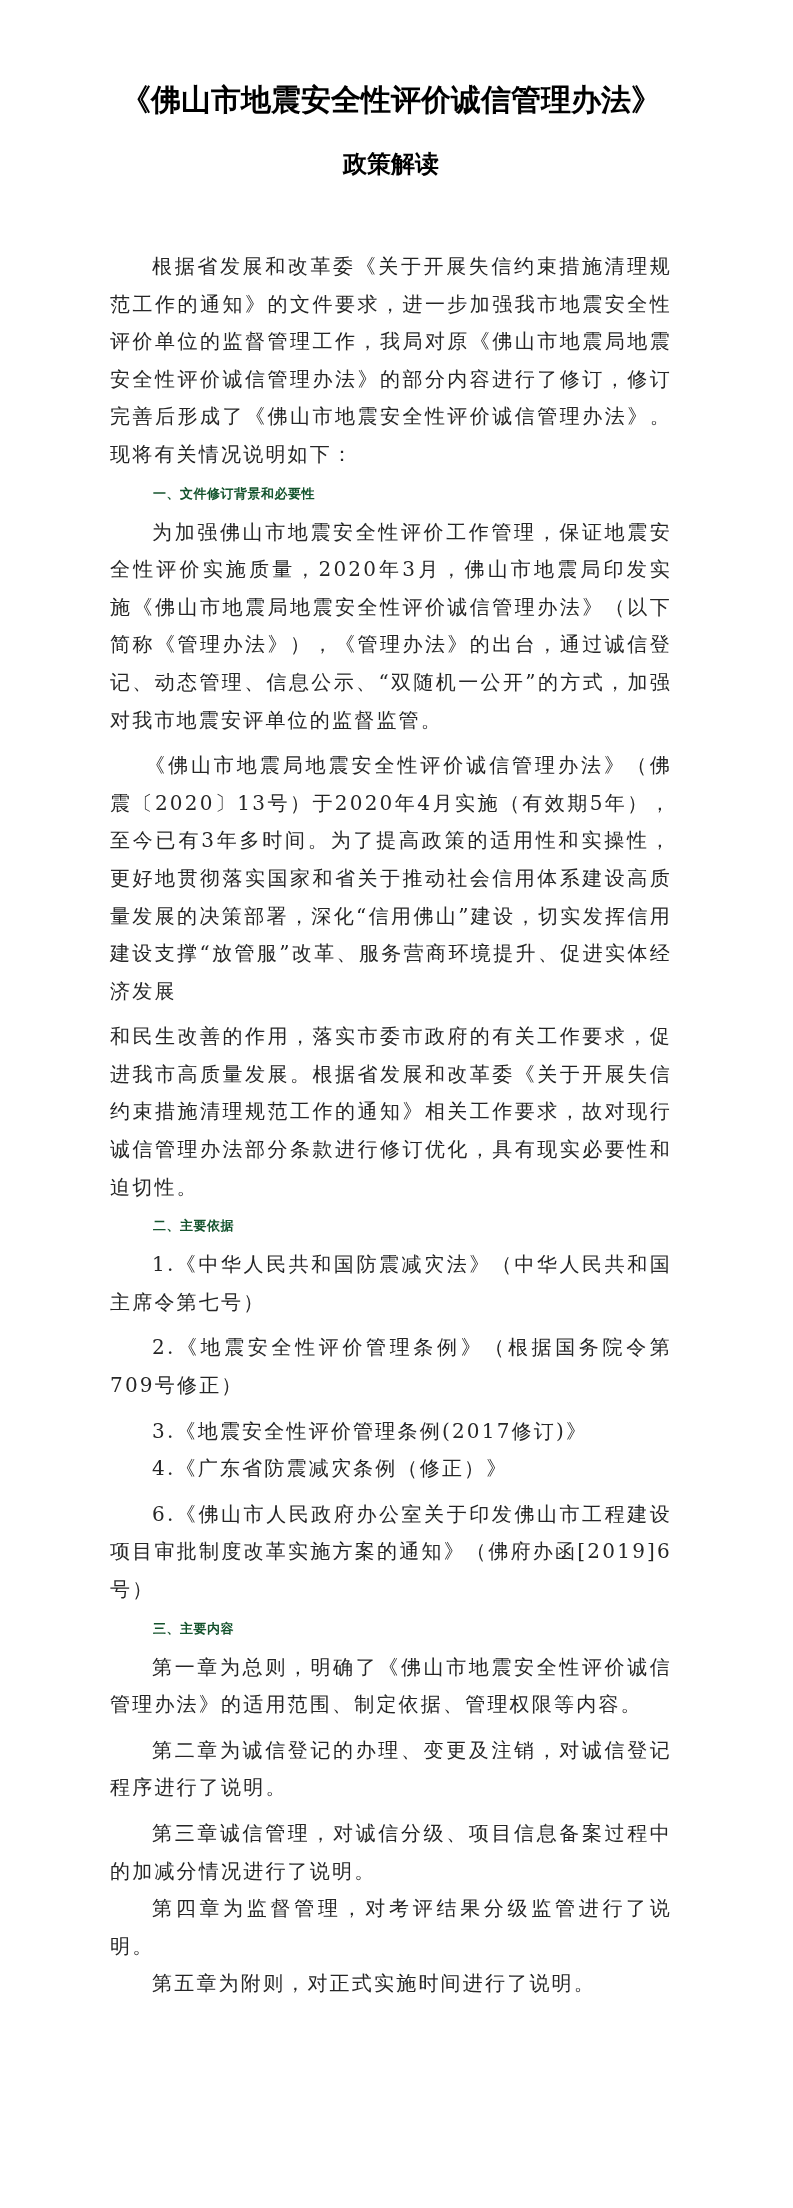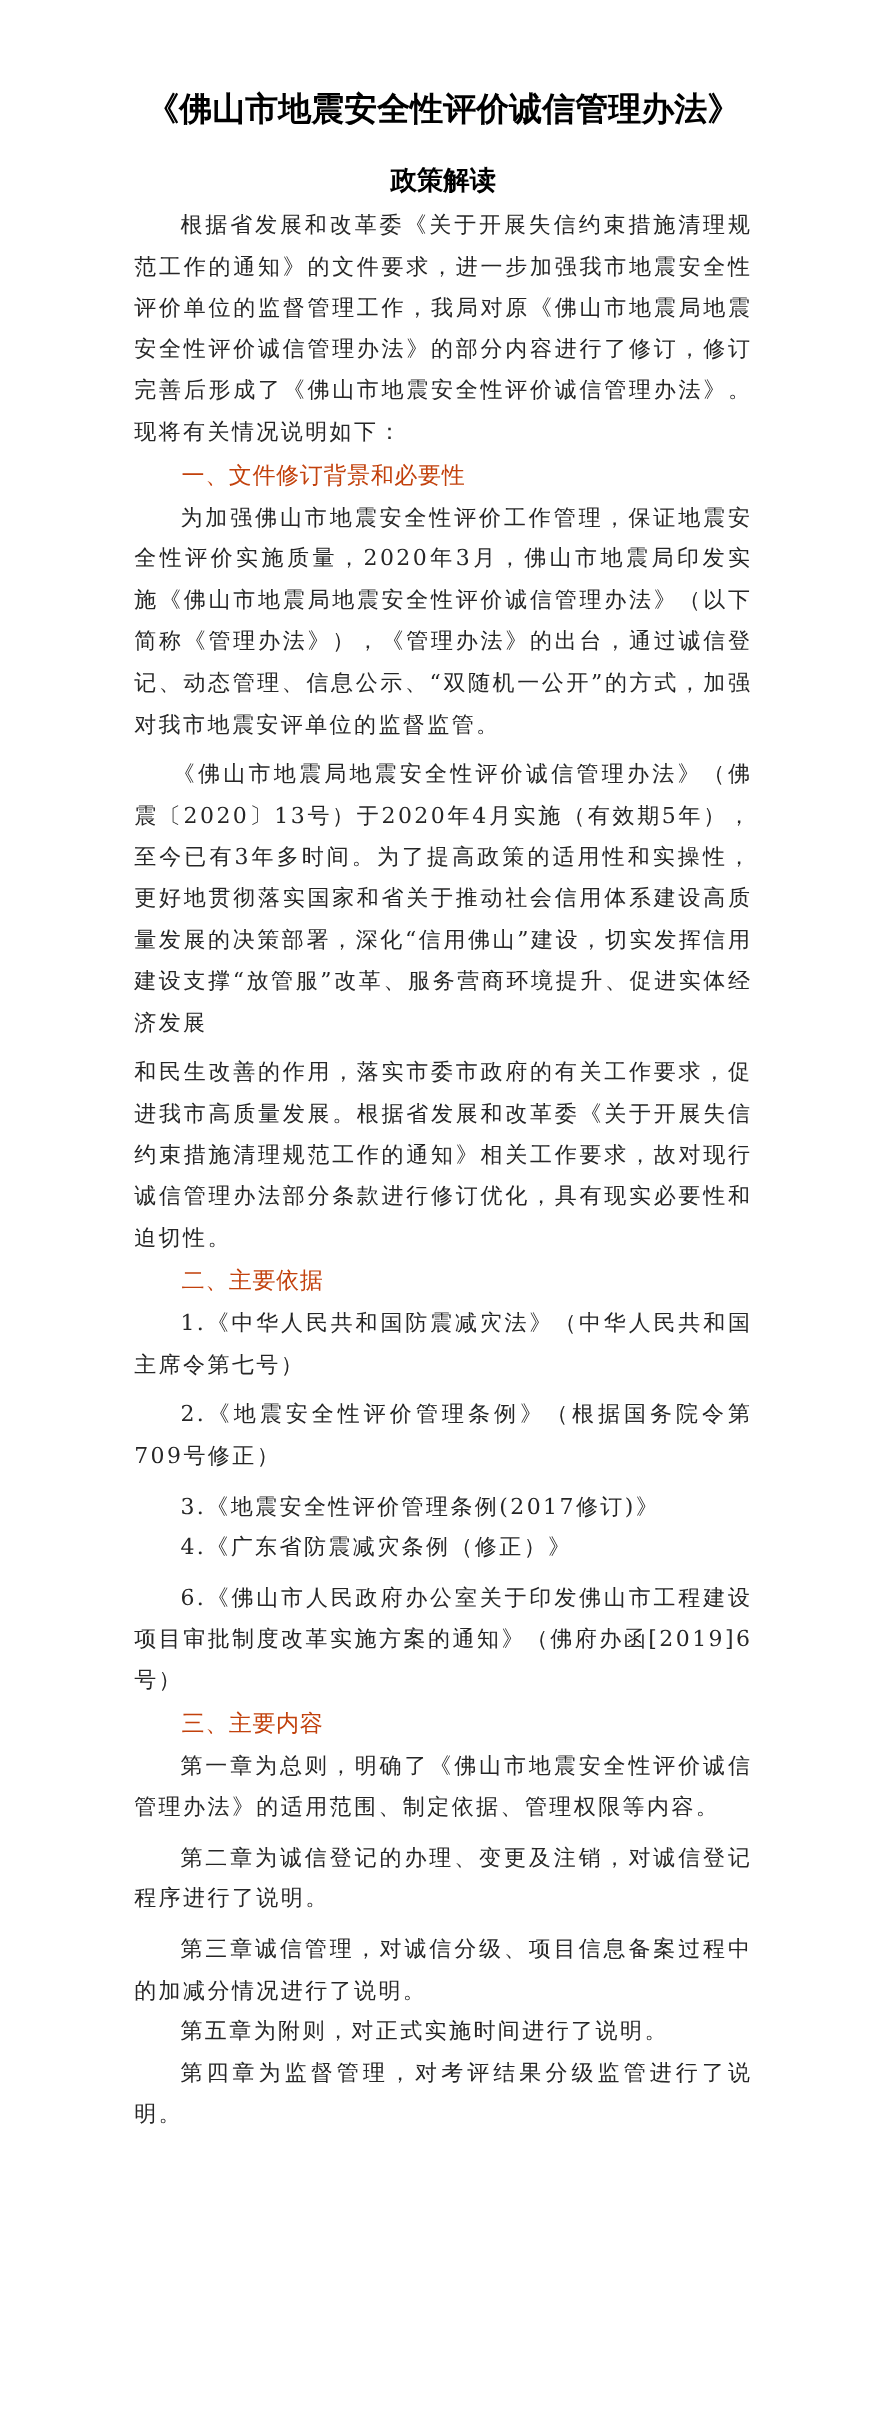--- a/index.html
+++ b/index.html
@@ -1,56 +1,56 @@
 <!DOCTYPE html>
 <html><head>
 <meta charset="utf-8">
 <style>
   html, body { margin: 0; padding: 0; background: #ffffff; }
   body { width: 793px; height: 2208px; position: relative; overflow: hidden; }
   .page {
-    position: absolute; left: 122px; top: 0; width: 562px;
+    position: absolute; left: 110px; top: 0; width: 562px;
     color: #1e1e1e;
     font-family: "DejaVu Serif", "Liberation Serif", serif;
   }
   .title {
     margin: 78px 0 0 0;
     text-align: center;
     font-size: 30px; font-weight: bold; line-height: 44px;
     color: #000;
     letter-spacing: 0px;
     white-space: nowrap;
     margin-left: -30px; margin-right: -30px;
   }
   .subtitle {
     margin: 20px 0 0 0;
     text-align: center;
     font-size: 24px; font-weight: bold; line-height: 44px;
     color: #000;
   }
-  .body { }
+  .body { margin-top: 62px; }
   p {
     margin: 0;
     font-size: 20px;
     line-height: 37.6px;
     text-align: justify;
     text-align-last: left;
     letter-spacing: 2.2px;
     color: #262626;
   }
   p.indent { text-indent: 2.1em; }
   p.indent-quote { text-indent: 1.75em; }
   h2 {
     margin: 0;
     font-family: "DejaVu Sans", "Liberation Sans", sans-serif;
-    font-weight: normal;
-    font-size: 21px;
+    font-weight: bold;
+    font-size: 13px;
     line-height: 40px;
     text-indent: 43px;
-    color: #c2410c;
+    color: #14532d;
     letter-spacing: 0.5px;
   }
   .gap { height: 8px; }
 </style>
 </head>
 <body>
 
 <div class="page">
   <div class="title">《佛山市地震安全性评价诚信管理办法》</div>
   <div class="subtitle">政策解读</div>
@@ -74,16 +74,16 @@
     <p class="indent">4.《广东省防震减灾条例（修正）》</p>
     <div class="gap"></div>
     <p class="indent">6.《佛山市人民政府办公室关于印发佛山市工程建设项目审批制度改革实施方案的通知》（佛府办函[2019]6号）</p>
 
     <h2>三、主要内容</h2>
     <p class="indent">第一章为总则，明确了《佛山市地震安全性评价诚信管理办法》的适用范围、制定依据、管理权限等内容。</p>
     <div class="gap"></div>
     <p class="indent">第二章为诚信登记的办理、变更及注销，对诚信登记程序进行了说明。</p>
     <div class="gap"></div>
     <p class="indent">第三章诚信管理，对诚信分级、项目信息备案过程中的加减分情况进行了说明。</p>
+    <p class="indent">第四章为监督管理，对考评结果分级监管进行了说明。</p>
     <p class="indent">第五章为附则，对正式实施时间进行了说明。</p>
-    <p class="indent">第四章为监督管理，对考评结果分级监管进行了说明。</p>
   </div>
 </div>
 
 </body></html>

